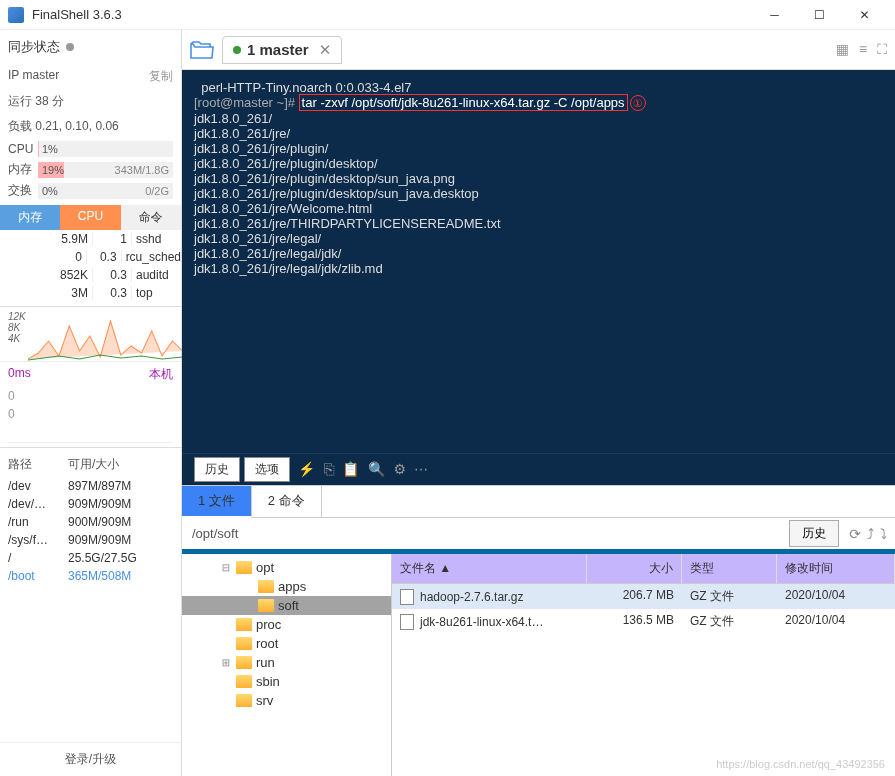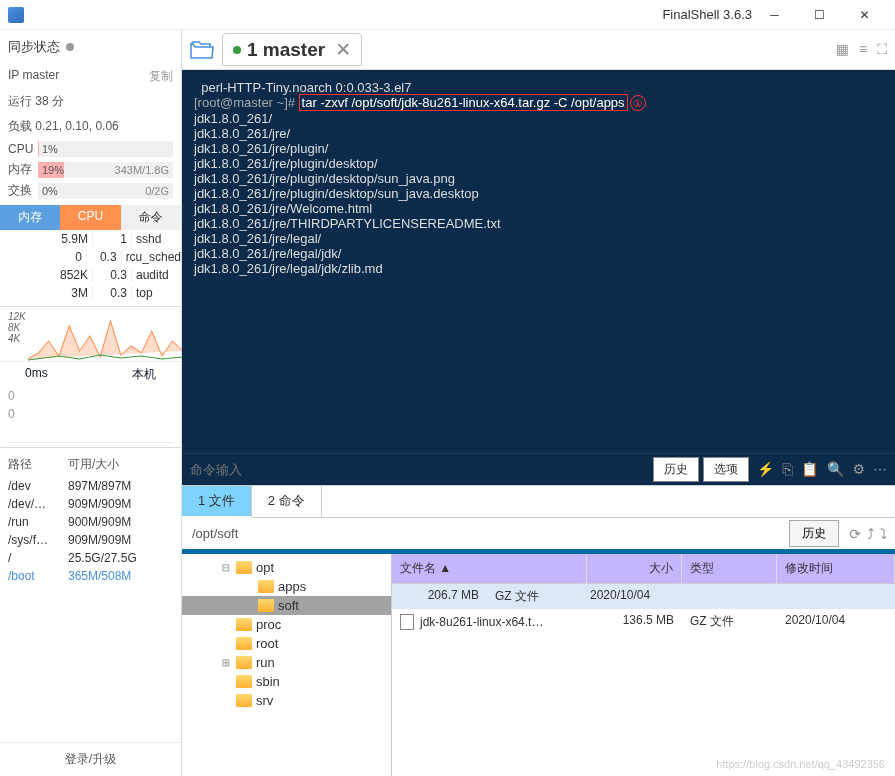--- a/index.html
+++ b/index.html
@@ -1,19 +1,19 @@
 <!DOCTYPE html>
 <html><head>
 <meta charset="utf-8">
 <style>
 * { box-sizing: border-box; margin: 0; padding: 0; font-family: "Microsoft YaHei", sans-serif; }
 body { width: 895px; height: 776px; background: #fff; font-size: 12px; color: #333; overflow: hidden; }
 .titlebar { height: 30px; display: flex; align-items: center; padding: 0 8px; border-bottom: 1px solid #eee; }
 .titlebar .logo { width: 16px; height: 16px; background: linear-gradient(135deg,#4a90e2,#2c6db5); border-radius: 2px; margin-right: 8px; }
-.titlebar .title { flex: 1; font-size: 13px; text-align: right; }
+.titlebar .title { flex: 1; font-size: 13px; }
 .winbtns { display: flex; }
 .winbtn { width: 45px; height: 30px; display: flex; align-items: center; justify-content: center; cursor: pointer; }
 .main { display: flex; height: 746px; }
 .sidebar { width: 182px; border-right: 1px solid #ddd; display: flex; flex-direction: column; }
 .sync { padding: 8px; display: flex; align-items: center; font-size: 13px; }
 .dot { width: 8px; height: 8px; background: #999; border-radius: 50%; margin-left: 6px; }
 .iprow { padding: 4px 8px; display: flex; justify-content: space-between; font-size: 12px; color: #555; }
 .metrow { padding: 4px 8px; font-size: 12px; color: #555; }
 .barrow { display: flex; align-items: center; padding: 2px 8px; font-size: 12px; color: #555; }
 .barrow .lbl { width: 30px; }
@@ -29,51 +29,51 @@
 .proctbl { font-size: 12px; }
 .procrow { display: flex; padding: 2px 0; }
 .procrow > div:nth-child(1) { width: 50px; text-align: right; padding-right: 4px; margin-left: 42px; }
 .procrow > div:nth-child(2) { width: 40px; text-align: right; padding-right: 4px; border-left: 1px solid #eee; border-right: 1px solid #eee; }
 .procrow > div:nth-child(3) { flex: 1; padding-left: 4px; }
 .netrow { padding: 4px 8px; font-size: 12px; }
 .up { color: #e05050; }
 .down { color: #3a9a3a; }
 .chart { height: 50px; margin: 0 8px; position: relative; font-style: italic; }
 .ylbls { position: absolute; left: 0; top: 0; font-size: 10px; color: #666; }
-.msrow { padding: 4px 25px; display: flex; justify-content: space-between; font-size: 12px; color: #0f172a; border-top: 1px solid #eee; }
+.msrow { padding: 4px 8px; display: flex; justify-content: space-between; font-size: 12px; color: #a21caf; border-top: 1px solid #eee; }
 .zero { padding: 2px 8px; font-size: 12px; color: #999; }
 .divider { border-top: 1px solid #ddd; margin: 4px 0; }
 .diskhdr { display: flex; padding: 4px 8px; font-size: 12px; color: #555; }
 .diskhdr > div:first-child { width: 60px; }
 .diskrow { display: flex; padding: 2px 8px; font-size: 12px; }
 .diskrow > div:first-child { width: 60px; }
 .login { padding: 8px; text-align: center; font-size: 12px; color: #555; border-top: 1px solid #eee; cursor: pointer; }
 .right { flex: 1; display: flex; flex-direction: column; }
 .tabbar { height: 40px; display: flex; align-items: center; border-bottom: 1px solid #ddd; padding: 0 8px; gap: 8px; }
 .foldericon { width: 24px; height: 18px; color: #4a90e2; }
-.tab { display: flex; align-items: center; padding: 4px 10px; border: 1px solid #ccc; border-radius: 4px 4px 0 0; font-size: 19px; cursor: pointer; }
+.tab { display: flex; align-items: center; padding: 4px 10px; border: 1px solid #ccc; border-radius: 4px 4px 0 0; font-size: 15px; cursor: pointer; }
 .tab .bullet { width: 8px; height: 8px; background: #3a9a3a; border-radius: 50%; margin-right: 6px; }
 .tab .close { margin-left: 10px; color: #888; cursor: pointer; }
 .tbspacer { flex: 1; }
 .tbicons { display: flex; gap: 10px; color: #999; }
 .tbicon { cursor: pointer; font-size: 14px; }
 .terminal { height: 415px; background: #0c2b4a; color: #ddd; font-family: Consolas, monospace; font-size: 13px; padding: 10px 12px; position: relative; overflow: hidden; white-space: pre; }
 .terminal .prompt { color: #aaa; }
 .terminal .hl { border: 1px solid #ff3030; padding: 0 2px; color: #ffffff; }
 .terminal .circ { display: inline-block; width: 16px; height: 16px; border: 1px solid #ff3030; border-radius: 50%; color: #ff3030; text-align: center; line-height: 14px; font-size: 11px; margin-left: 2px; }
 .cmdbar { position: absolute; bottom: 0; left: 0; right: 0; height: 32px; display: flex; align-items: center; padding: 0 8px; background: #0c2b4a; border-top: 1px solid #1a3a5a; }
 .cmdinput { flex: 1; background: transparent; border: none; color: #888; font-size: 13px; outline: none; font-family: inherit; }
 .cmdbtn { background: #fff; color: #333; padding: 3px 10px; margin-left: 4px; font-size: 12px; cursor: pointer; border: 1px solid #888; }
 .cmdicons { display: flex; gap: 8px; margin-left: 8px; color: #999; }
 .cmdicon { cursor: pointer; font-size: 14px; }
 .bolt { color: #6aff3a; }
 .filepane { flex: 1; display: flex; flex-direction: column; border-top: 1px solid #ccc; }
 .filetabs { display: flex; border-bottom: 1px solid #ccc; }
 .filetab { padding: 6px 16px; font-size: 13px; cursor: pointer; border-right: 1px solid #ccc; }
-.filetab.active { background: #7dd3fc; border-bottom: 2px solid #fff; margin-bottom: -1px; }
+.filetab.active { background: #3b82f6; border-bottom: 2px solid #fff; margin-bottom: -1px; }
 .pathrow { display: flex; align-items: center; border-bottom: 5px solid #0369a1; }
 .pathbox { flex: 1; padding: 6px 10px; font-size: 13px; color: #555; }
 .histbtn { padding: 4px 12px; border: 1px solid #aaa; margin: 2px; font-size: 12px; cursor: pointer; background: #f5f5f5; }
 .picons { display: flex; gap: 6px; padding: 0 8px; color: #888; }
 .picon { cursor: pointer; font-size: 14px; }
 .filebody { flex: 1; display: flex; }
 .tree { width: 210px; border-right: 1px solid #ccc; padding: 4px 0; font-size: 13px; overflow: hidden; }
 .treeitem { display: flex; align-items: center; padding: 2px 0 2px 18px; cursor: pointer; }
 .treeitem.l2 { padding-left: 38px; }
 .treeitem.l3 { padding-left: 60px; }
@@ -232,35 +232,34 @@
         <span class="close">✕</span>
       </div>
       <div class="tbspacer"></div>
       <div class="tbicons">
         <span class="tbicon">▦</span>
         <span class="tbicon">≡</span>
         <span class="tbicon">⛶</span>
       </div>
     </div>
 
-    <div class="terminal"><span>  perl-HTTP-Tiny.noarch 0:0.033-3.el7</span>
+    <div class="terminal"><span>  perl-HTTP-Tiny.noarch 0:0.033-4.el7</span>
 <span class="prompt">[root@master ~]# </span><span class="hl">tar -zxvf /opt/soft/jdk-8u261-linux-x64.tar.gz -C /opt/apps</span><span class="circ">①</span>
 <span>jdk1.8.0_261/</span>
 <span>jdk1.8.0_261/jre/</span>
 <span>jdk1.8.0_261/jre/plugin/</span>
 <span>jdk1.8.0_261/jre/plugin/desktop/</span>
 <span>jdk1.8.0_261/jre/plugin/desktop/sun_java.png</span>
 <span>jdk1.8.0_261/jre/plugin/desktop/sun_java.desktop</span>
 <span>jdk1.8.0_261/jre/Welcome.html</span>
 <span>jdk1.8.0_261/jre/THIRDPARTYLICENSEREADME.txt</span>
 <span>jdk1.8.0_261/jre/legal/</span>
 <span>jdk1.8.0_261/jre/legal/jdk/</span>
 <span>jdk1.8.0_261/jre/legal/jdk/zlib.md</span>
       <div class="cmdbar">
-        <input class="cmdinput" placeholder="命令输入" style="">
         <button class="cmdbtn">历史</button>
         <button class="cmdbtn">选项</button>
         <div class="cmdicons">
           <span class="cmdicon bolt">⚡</span>
           <span class="cmdicon">⎘</span>
           <span class="cmdicon">📋</span>
           <span class="cmdicon">🔍</span>
           <span class="cmdicon">⚙</span>
           <span class="cmdicon">⋯</span>
         </div>
@@ -325,20 +324,24 @@
             </div>
         </div>
         <div class="filelist">
           <div class="flhdr">
             <div class="col-name">文件名 ▲</div>
             <div class="col-size">大小</div>
             <div class="col-type">类型</div>
             <div class="col-date">修改时间</div>
           </div>
           <div class="flrow sel">
+            <div class="col-name">
+                <span class="fileico"></span>
+                <span>hadoop-2.7.6.tar.gz</span>
+              </div>
             <div class="col-size">206.7 MB</div>
             <div class="col-type">GZ 文件</div>
             <div class="col-date">2020/10/04</div>
           </div>
           <div class="flrow">
             <div class="col-name">
                 <span class="fileico"></span>
                 <span>jdk-8u261-linux-x64.t…</span>
               </div>
             <div class="col-size">136.5 MB</div>

